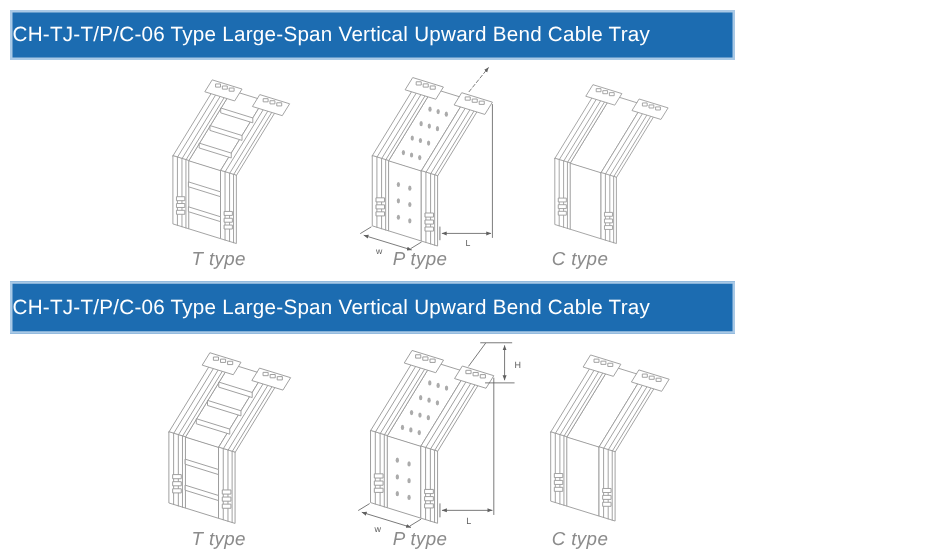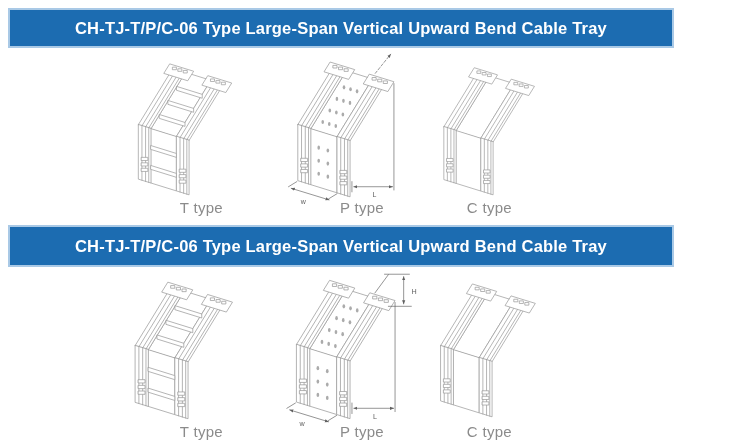--- a/index.html
+++ b/index.html
@@ -1,30 +1,30 @@
 <!DOCTYPE html>
 <html><head>
 <meta charset="utf-8">
 <style>
   html,body{margin:0;padding:0;}
   body{
     width:750px;height:445px;background:#ffffff;position:relative;overflow:hidden;
     font-family:"Liberation Sans",sans-serif;
   }
   .banner{
-    position:absolute;left:8px;width:666px;box-sizing:border-box;
-    display:flex;align-items:center;justify-content:center;
-    color:#fff;font-size:16.5px;font-weight:700;letter-spacing:.2px;
+    position:absolute;left:8px;width:580px;box-sizing:border-box;
+    display:flex;align-items:center;justify-content:flex-start;
+    color:#fff;font-size:16.5px;font-weight:400;letter-spacing:.2px;
     text-align:center;
   }
   .drawing{position:absolute;}
   .drawing svg{display:block;}
   .fig-label{
-    position:absolute;width:96px;text-align:right;
-    color:#8b8b8b;font-size:15px;letter-spacing:.3px;
+    position:absolute;width:96px;text-align:center;
+    color:#8b8b8b;font-size:15px;letter-spacing:.3px;font-style:italic;
   }
 </style>
 </head>
 <body>
 
 <div>
 
   <div class="banner" style="top: 8px; height: 40px; background: rgb(28, 108, 177); border: 2px solid rgb(169, 201, 230); color: rgb(255, 255, 255);">
     <span>CH-TJ-T/P/C-06 Type Large-Span Vertical Upward Bend Cable Tray</span>
   </div>

